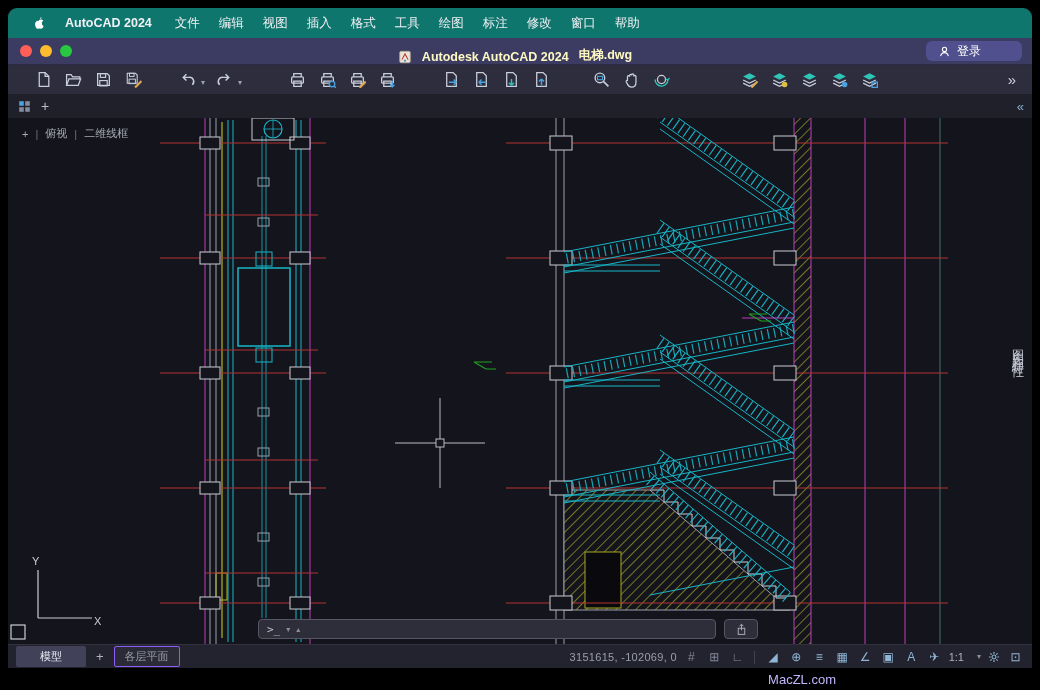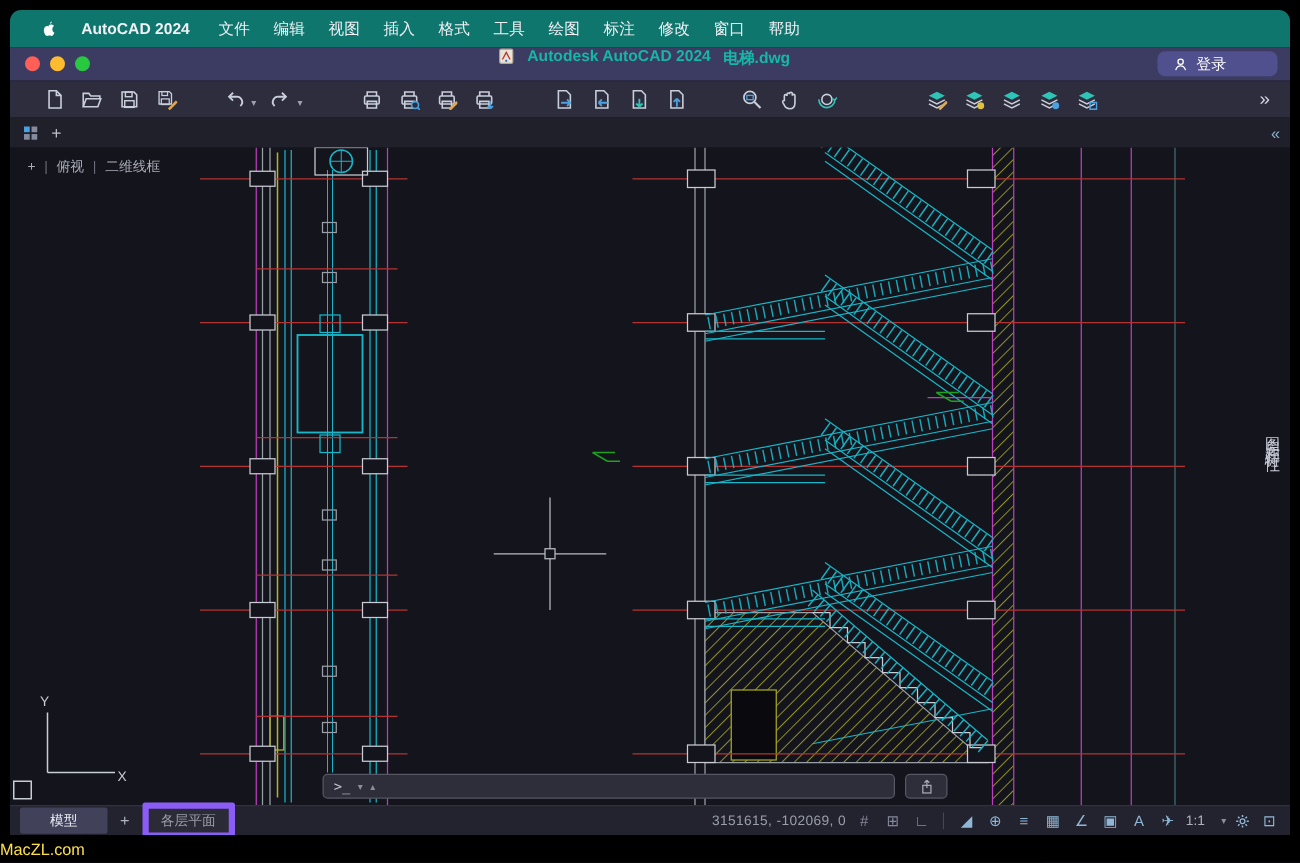--- a/index.html
+++ b/index.html
@@ -9,21 +9,21 @@
   
   .menubar{position:absolute;left:0;top:0;right:0;height:30px;background:#0f766e;display:flex;align-items:center;padding:0 14px 0 24px;gap:19px;color:#f0f0f5;font-size:12.5px}
   .menubar .app{font-weight:bold;margin-right:4px}
   .menu-item{cursor:default;white-space:nowrap}
 
   
   .titlebar{position:absolute;top:30px;left:0;right:0;height:26px;background:#3c3c62;border-bottom:1px solid #2a2a44}
   .lights{position:absolute;left:12px;top:7px;display:flex;gap:8px}
   .light{width:12px;height:12px;border-radius:50%}
   .l-red{background:#ff5f57}.l-yellow{background:#febc2e}.l-green{background:#28c840}
-  .title-center{position:absolute;left:120px;right:130px;top:0;height:26px;display:flex;align-items:flex-start;justify-content:center;gap:10px;font-size:12.5px;color:#14b8a6;font-weight:bold}
+  .title-center{position:absolute;left:120px;right:130px;top:0;height:26px;display:flex;align-items:flex-end;justify-content:center;gap:10px;font-size:12.5px;color:#fef9c3;font-weight:bold}
   .title-doc{font-weight:bold}
   .login-btn{position:absolute;right:10px;top:3px;height:20px;min-width:96px;background:#50508e;border-radius:6px;display:flex;align-items:center;gap:6px;padding:0 12px;color:#fff;font-size:12px;box-sizing:border-box}
 
   
   .toolbar{position:absolute;top:57px;left:0;right:0;height:29px;background:#2d2d3d;display:flex;align-items:center;padding:0 10px 0 22px}
   .tgroup{display:flex;align-items:center;gap:4px}
   .tbicon{width:26px;height:24px;display:flex;align-items:center;justify-content:center;border-radius:3px}
   .tbicon svg{width:17px;height:17px}
   .tcaret{color:#9aa0ae;font-size:8px;margin:6px 2px 0 -3px}
   .g2{margin-left:28px}.g3{margin-left:40px}.g4{margin-left:38px}.g5{margin-left:34px}.g6{margin-left:62px}
@@ -50,29 +50,29 @@
   .cmd-caret{font-size:8px;color:#8a8e9a}
   .cmd-input{flex:1;background:transparent;border:none;outline:none;color:#c9ccd6;font-size:11.5px;font-family:"Liberation Sans",sans-serif}
   .cmd-input::placeholder{color:#8d919c}
   .cmd-collapse{font-size:8px;color:#8a8e9a}
   .share-btn{position:absolute;left:716px;top:501px;width:34px;height:20px;background:#2e2e3a;border:1px solid #565664;border-radius:4px;display:flex;align-items:center;justify-content:center;box-sizing:border-box}
 
   
   .statusbar{position:absolute;top:636px;left:0;right:0;height:24px;background:#23232f;border-top:1px solid #32323e;display:flex;align-items:center;font-size:11px;color:#9a9ea8;padding:0 8px;gap:6px;box-sizing:border-box}
   .model-btn{background:#41415a;color:#ededf4;padding:3px 24px;border-radius:2px}
   .add-layout{color:#b0b4be;padding:0 4px;font-size:13px}
-  .layout-tab{background:#2b2b38;border:5px solid #8b5cf6;color:#9a9ea8;padding:2px 10px;border-radius:2px}
+  .layout-tab{background:#2b2b38;border:1px solid #8b5cf6;color:#9a9ea8;padding:2px 10px;border-radius:2px}
   .coords{margin-left:auto;color:#9a9ea8;letter-spacing:.3px}
   .sicon{min-width:17px;text-align:center;color:#8fb6d4;font-size:12px;cursor:default}
   .sdim{color:#84889a}
   .sdivider{color:#4a4a5a}
   .scale{color:#aeb2bc;display:flex;align-items:center;gap:13px}
   .scale .cc{font-size:8px;color:#8a8e9a}
 
-  .footer{position:absolute;left:0;top:668px;width:836px;height:22px;background:#000;color:#fde047;display:flex;align-items:center;justify-content:flex-start;font-size:13px}
+  .footer{position:absolute;left:0;top:668px;width:836px;height:22px;background:#000;color:#c4b5fd;display:flex;align-items:center;justify-content:flex-end;font-size:13px}
 </style>
 </head>
 <body>
 
 <svg width="0" height="0" style="position:absolute">
   <defs>
     <g id="i-new">
         <path d="M4 1.5h5.5L13 5v9.5H4z" fill="none" stroke="#c9cfda" stroke-width="1.2"></path>
         <path d="M9.5 1.5V5H13" fill="none" stroke="#c9cfda" stroke-width="1.2"></path>
       </g>

